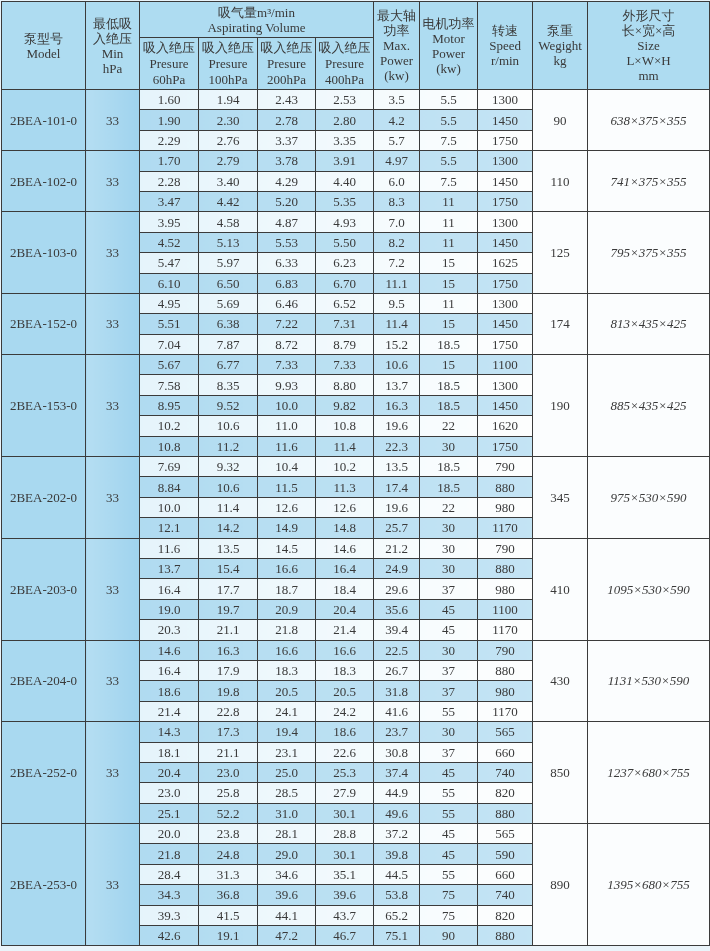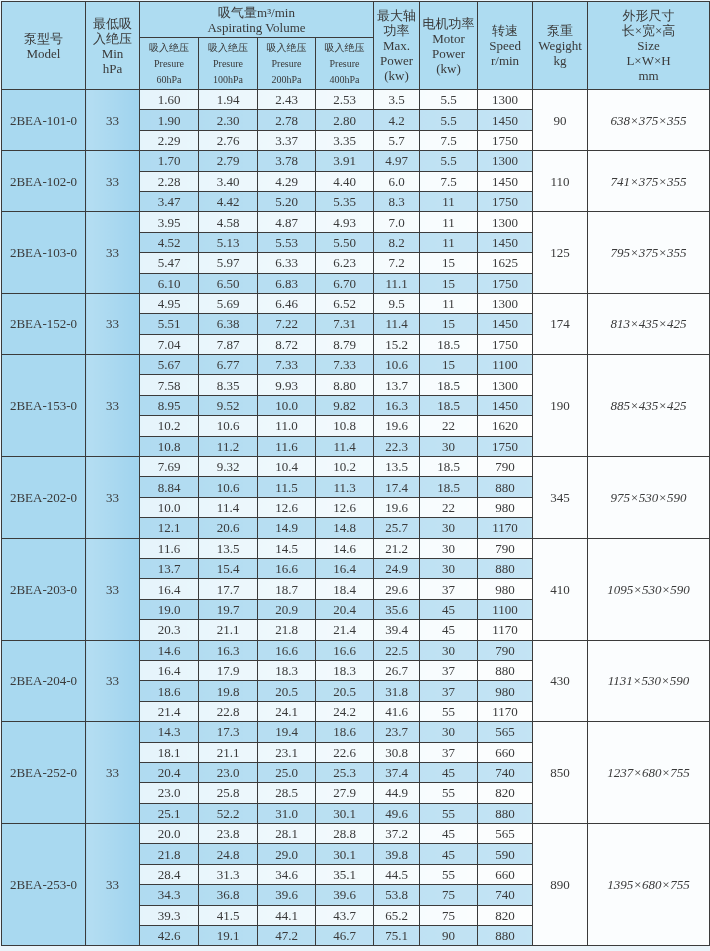--- a/index.html
+++ b/index.html
@@ -22,21 +22,21 @@
     text-align:center;
     vertical-align:middle;
     padding:0;
     font-weight:normal;
     font-size:13px;
     line-height:15px;
     overflow:hidden;
     white-space:nowrap;
   }
   thead th { background:#aedcf1; font-size:13px; line-height:16px; }
-  thead th.sub { font-size:10px; line-height:16px; }
+  thead th.sub { font-size:13px; line-height:16px; }
   td.model { background:#a9d9f0; text-align:left; padding-left:4px; font-size:13px; }
   td.minp { background:linear-gradient(90deg,#b5def2 0%, #9fd3ee 100%); font-size:13px; }
   td.val { height:19.4px; }
   tr.alt td.val { background:rgba(150,205,235,0.55); }
   tr.norm td.val { background:rgba(255,255,255,0.45); }
   td.weight, td.size { background:#fbfdfe; }
   td.size { font-size:12.5px;font-style:italic; }
   .cn { display:block; }
   .en { display:block; }
 </style>
@@ -336,21 +336,21 @@
         <td class="val">10.0</td>
         <td class="val">11.4</td>
         <td class="val">12.6</td>
         <td class="val">12.6</td>
         <td class="val">19.6</td>
         <td class="val">22</td>
         <td class="val">980</td>
       </tr>
       <tr class="alt">
         <td class="val">12.1</td>
-        <td class="val">20.6</td>
+        <td class="val">14.2</td>
         <td class="val">14.9</td>
         <td class="val">14.8</td>
         <td class="val">25.7</td>
         <td class="val">30</td>
         <td class="val">1170</td>
       </tr>
       <tr class="norm">
         <td class="model" rowspan="5">2BEA-203-0</td>
         <td class="minp" rowspan="5">33</td>
         <td class="val">11.6</td>

